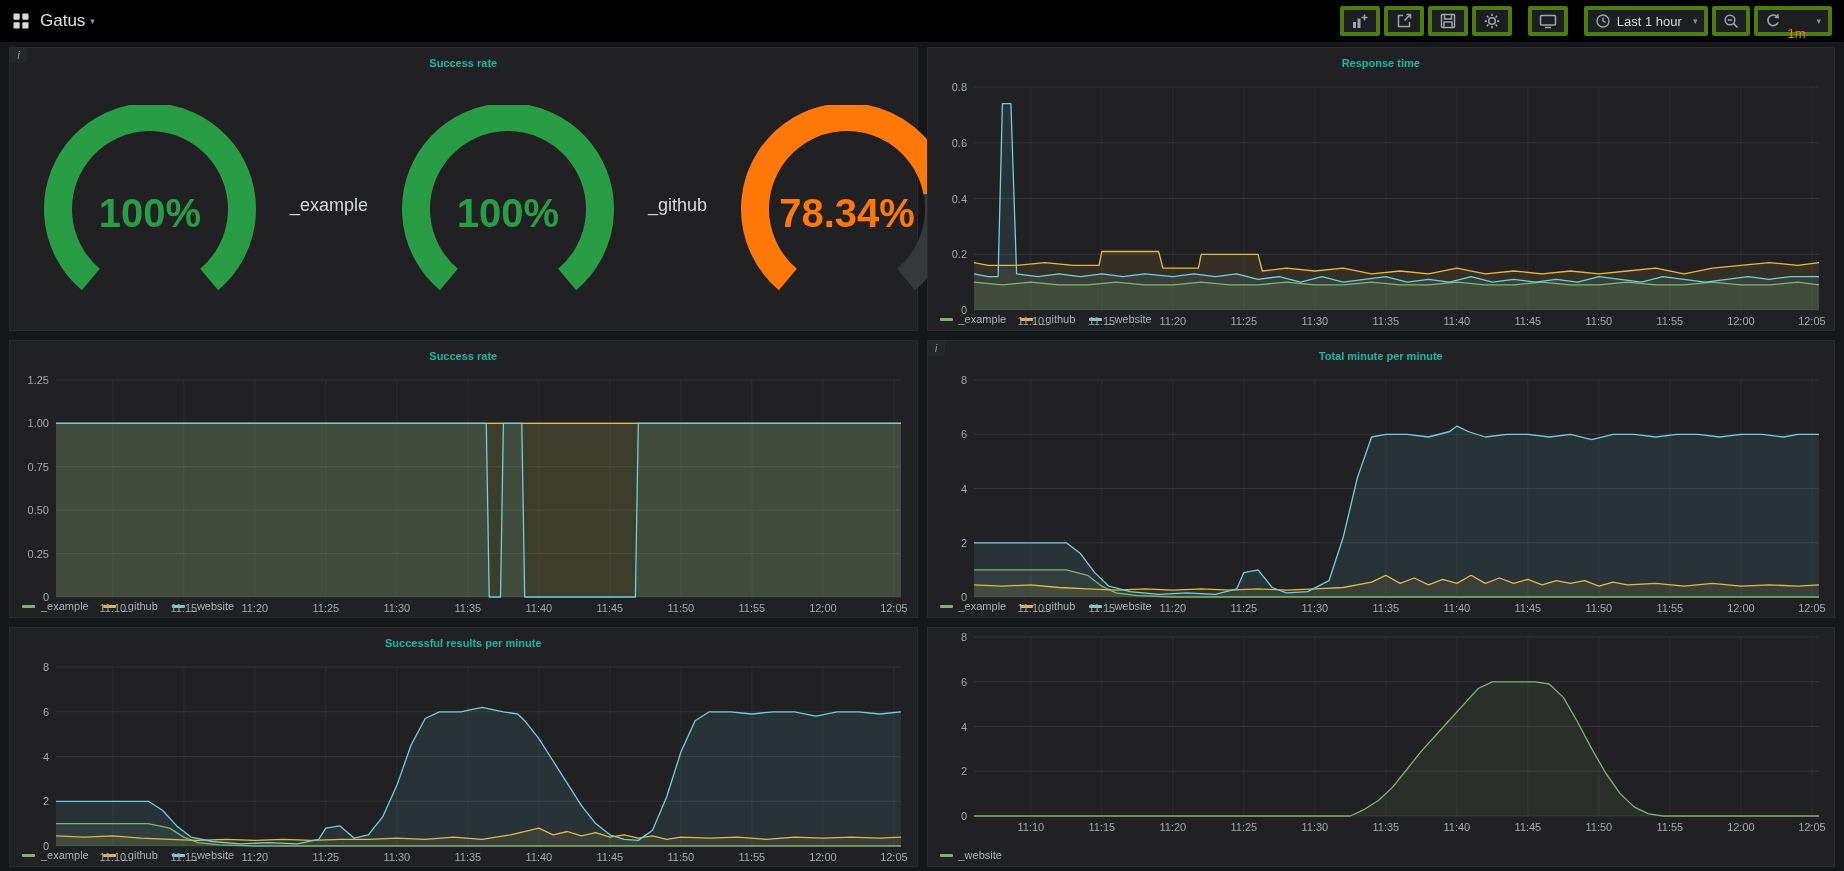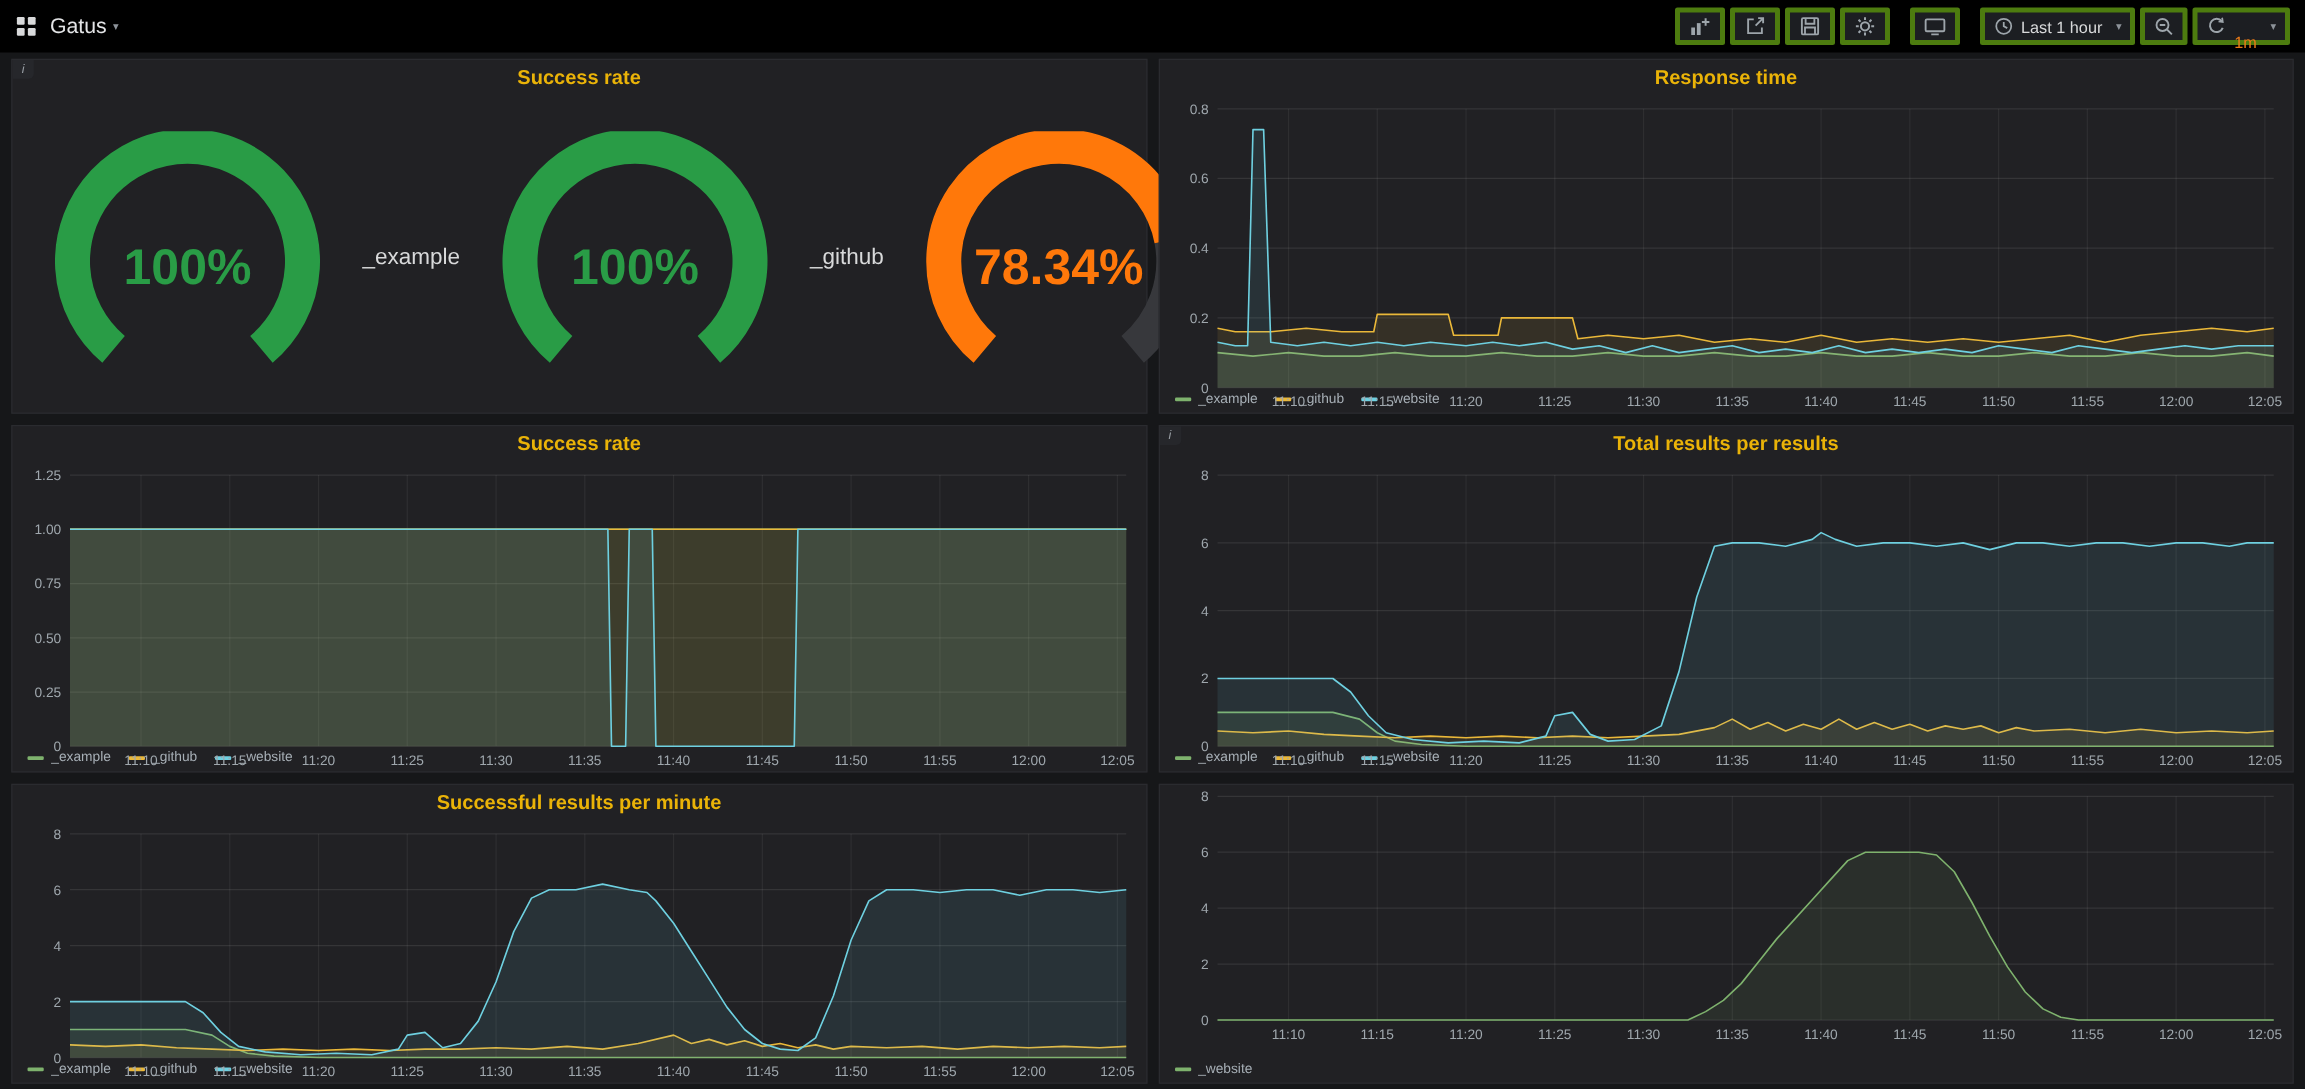--- a/index.html
+++ b/index.html
@@ -16,21 +16,21 @@
   .nav-btn{height:30px;min-width:30px;display:inline-flex;align-items:center;justify-content:center;gap:6px;
            background:#1c1e22;border:4px solid #4d7c0f;border-radius:2px;color:#9da5ab;cursor:pointer;
            padding:0 7px;font-size:13px;font-family:inherit;margin-left:4px}
   .nav-btn .picker-label{color:#d8d9da}
   .nav-gap{width:12px}
   .icon{display:inline-flex}
 
   
   .dashboard{padding:5px 9px 9px 9px;display:grid;grid-template-columns:1fr 1fr;grid-template-rows:284px 278px 240px;gap:9px}
   .panel{background:#212124;border:1px solid #2a2b2f;position:relative;display:flex;flex-direction:column;min-width:0;min-height:0}
-  .panel-header{height:30px;flex:none;display:flex;align-items:center;justify-content:center;font-size:16px;font-weight:bold;color:#eab308;cursor:pointer}
+  .panel-header{height:30px;flex:none;display:flex;align-items:center;justify-content:center;font-size:11px;font-weight:bold;color:#14b8a6;cursor:pointer}
   .panel-info{position:absolute;top:0;left:0;width:17px;height:15px;font-size:10px;font-style:italic;color:#9aa0a6;
               background:#26272b;display:flex;align-items:center;justify-content:center;border-bottom-right-radius:4px;z-index:2;cursor:pointer}
   .panel-body{flex:1 1 auto;position:relative;min-height:0}
   .panel-body > svg{position:absolute;left:0;top:0}
   .panel-legend{flex:none;height:22px;display:flex;align-items:center;gap:14px;padding:0 12px;font-size:11px;color:#a7afb6}
   .panel-legend:empty{display:none}
   .legend-item{display:inline-flex;align-items:center;gap:6px;cursor:pointer}
   .legend-mark{width:13px;height:3px;border-radius:1px}
 
   
@@ -293,21 +293,21 @@
         </span>
         <span class="legend-item">
           <span class="legend-mark" style="background: rgb(110, 208, 224);"></span>
           <span>_website</span>
         </span>
       </div>
   </div>
 
   <div class="panel">
     <div class="panel-info">i</div>
-    <div class="panel-header">Total results per results</div>
+    <div class="panel-header">Total minute per minute</div>
     <div class="panel-body">
         <svg width="907" height="246">
           <line x1="102.80672268907563" y1="9" x2="102.80672268907563" y2="226" stroke="rgba(255,255,255,0.06)"></line>
           <line x1="173.81512605042016" y1="9" x2="173.81512605042016" y2="226" stroke="rgba(255,255,255,0.06)"></line>
           <line x1="244.8235294117647" y1="9" x2="244.8235294117647" y2="226" stroke="rgba(255,255,255,0.06)"></line>
           <line x1="315.8319327731092" y1="9" x2="315.8319327731092" y2="226" stroke="rgba(255,255,255,0.06)"></line>
           <line x1="386.84033613445376" y1="9" x2="386.84033613445376" y2="226" stroke="rgba(255,255,255,0.06)"></line>
           <line x1="457.8487394957983" y1="9" x2="457.8487394957983" y2="226" stroke="rgba(255,255,255,0.06)"></line>
           <line x1="528.8571428571429" y1="9" x2="528.8571428571429" y2="226" stroke="rgba(255,255,255,0.06)"></line>
           <line x1="599.8655462184875" y1="9" x2="599.8655462184875" y2="226" stroke="rgba(255,255,255,0.06)"></line>

